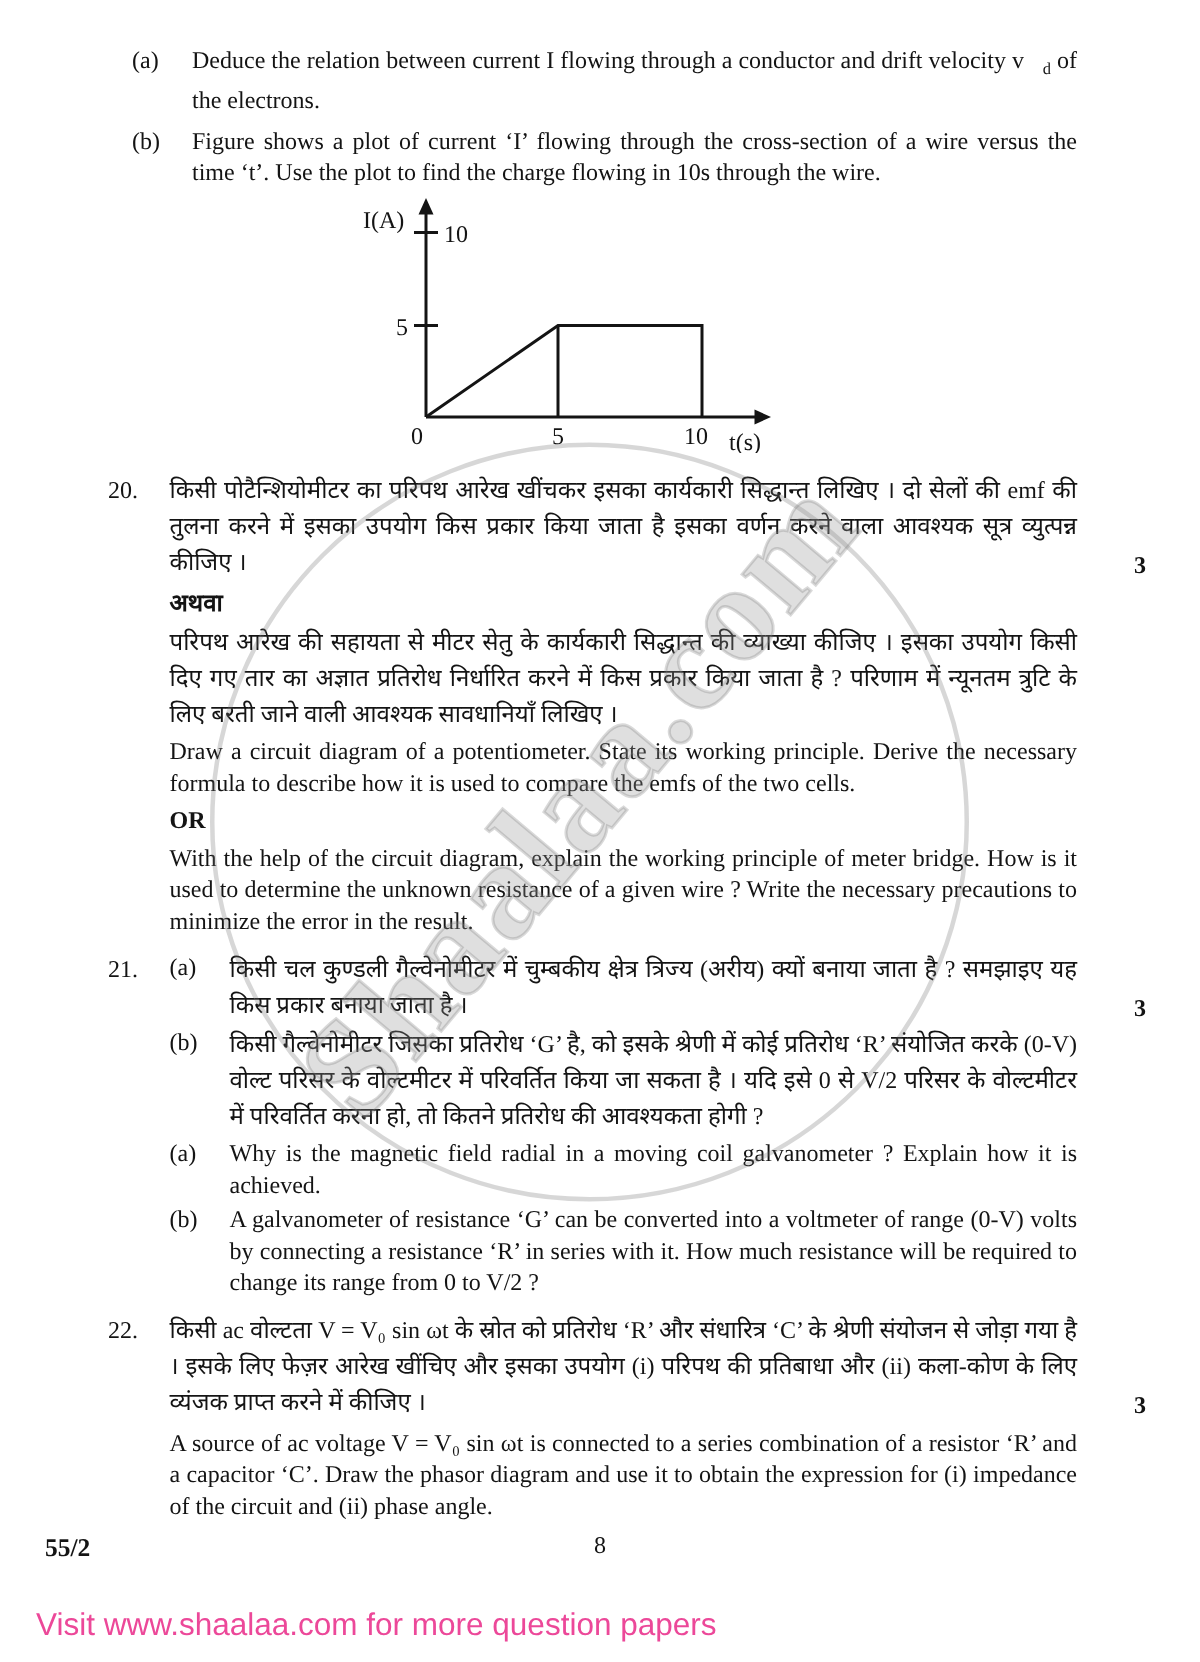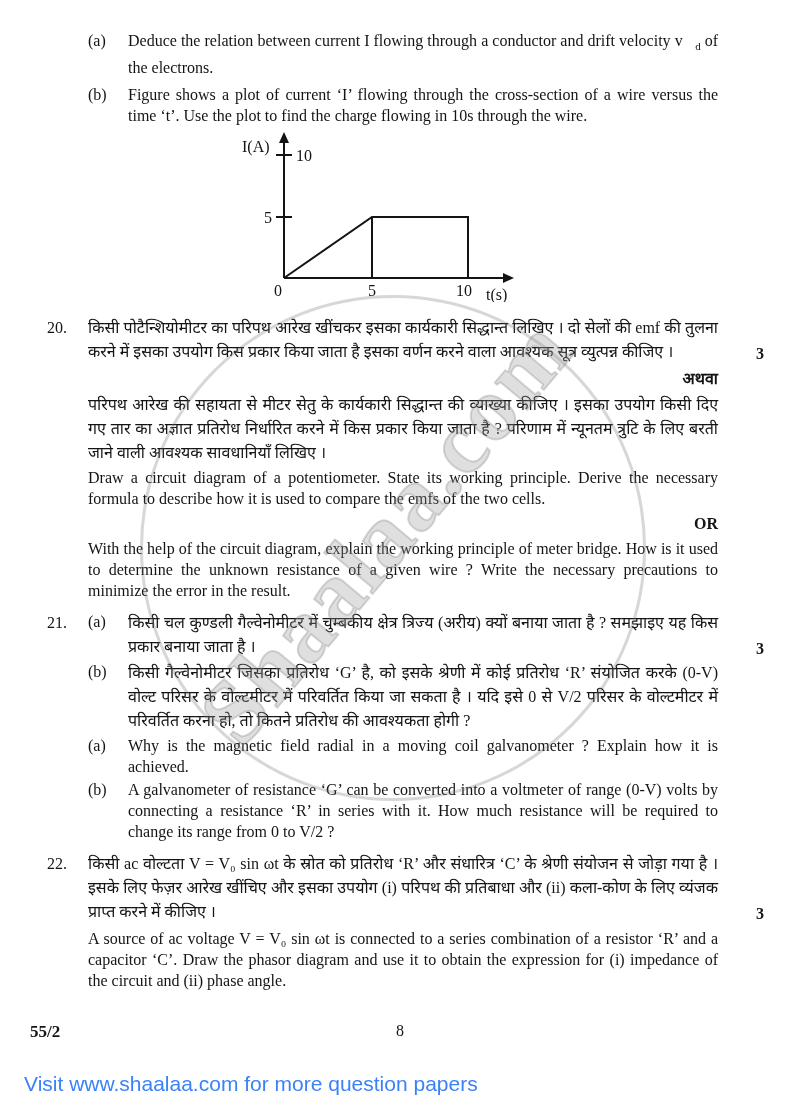--- a/index.html
+++ b/index.html
@@ -21,57 +21,57 @@
     position:absolute; left:95px; top:478px; width:580px; text-align:center;
     transform:rotate(-50deg); transform-origin:center;
     font-size:92px; letter-spacing:2px; font-weight:bold;
     color:rgba(150,150,150,0.30);
     -webkit-text-stroke:2px rgba(120,120,120,0.28);
     z-index:3; pointer-events:none; white-space:nowrap;
   }
 
   
   .q19 { padding-top:30px; margin:0 82px 0 88px; }
-  .qrow { display:flex; margin:0 82px 0 47px; }
+  .qrow { display:flex; margin:0 82px 0 72px; }
   .qnum { width:41px; flex:none; font-size:16px; line-height:24px; }
   .qbody { flex:1; min-width:0; }
   .sub { display:flex; position:relative; }
   .sublbl { width:40px; flex:none; font-size:16px; line-height:22px; }
   .subtext { flex:1; min-width:0; }
 
   p { margin:0; font-size:16px; line-height:21px; text-align:justify; }
   p.hindi { line-height:24px; }
   .sub p { line-height:21px; }
   .sub p.hindi { line-height:24px; }
   .rel { position:relative; }
   .gap2 { margin-top:2px; } .gap4 { margin-top:4px; } .gap6 { margin-top:6px; }
   .mt10 { margin-top:10px; } .mt14 { margin-top:14px; }
 
   .center-head {
     margin:3px 0; font-size:16px; line-height:23px;
-    text-align:right; font-weight:bold;
+    text-align:left; font-weight:bold;
   }
   .marks {
     position:absolute; right:-46px; bottom:0;
     font-weight:bold; font-size:16px; line-height:21px;
   }
   .sub .marks { right:-46px; }
 
   
   .figure { position:relative; margin:4px 0 0 238px; width:290px; height:172px;text-align:right; }
   .figure svg { display:block; }
   .figure text { font-family:"Liberation Serif","DejaVu Serif",serif; font-size:16px; fill:#141414; }
 
   
   .footer-code { position:absolute; left:30px; top:1022px; font-weight:bold; font-size:17px; z-index:2; }
   .footer-page { position:absolute; left:0; right:0; top:1022px; text-align:center; font-size:16px; z-index:2; }
   .banner {
     position:absolute; left:24px; bottom:12px; z-index:2;
     font-family:"Liberation Sans","DejaVu Sans",sans-serif;
-    font-size:21px; color:#3b82f6;
+    font-size:21px; color:#ec4899;
   }
   sub.vsub { font-size:11px; }
   .vec { white-space:nowrap; }
 </style>
 </head>
 <body>
 
 <div class="page">
 
   <div class="content">

